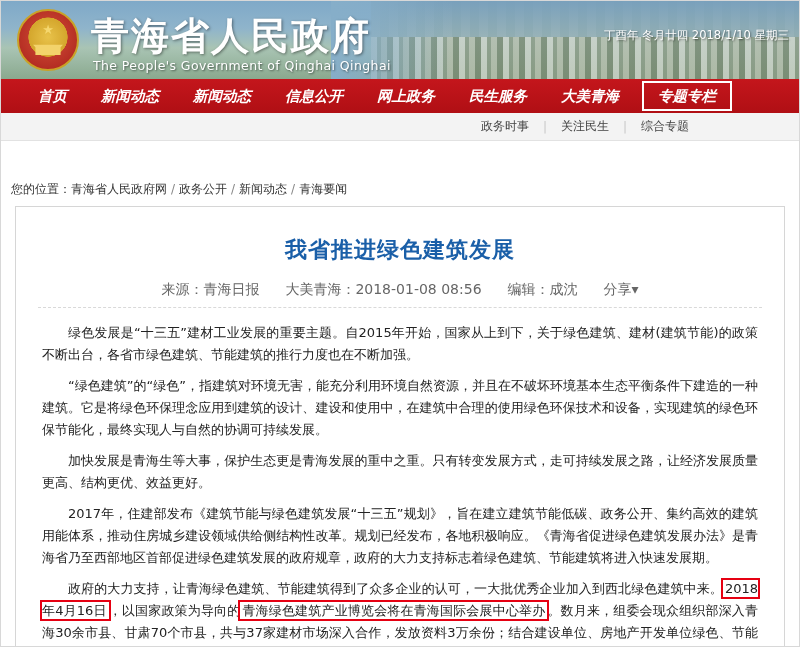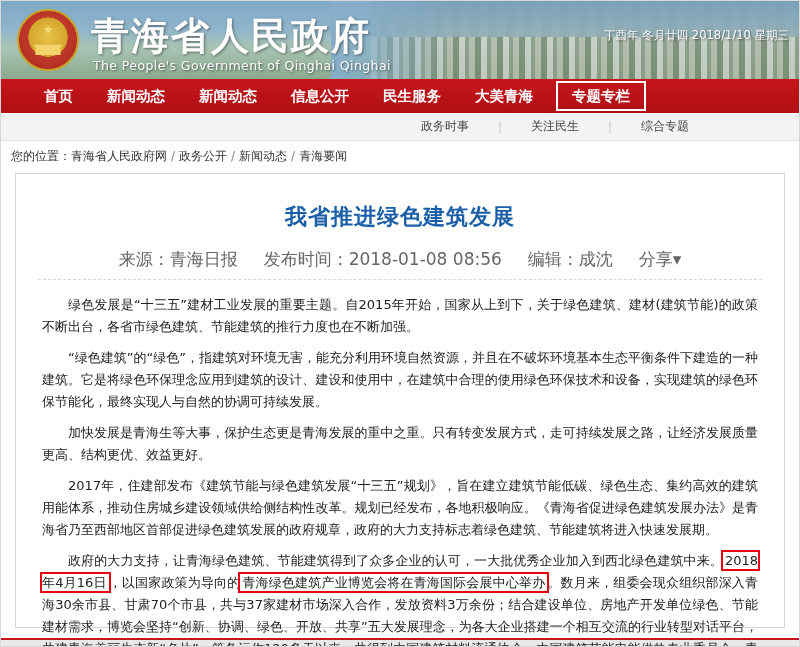--- a/index.html
+++ b/index.html
@@ -92,22 +92,23 @@
     text-shadow: 1px 1px 2px rgba(0,0,0,.5);
     margin-top: 20px;
   }
 
   
   .nav {
     height: 34px;
     background: linear-gradient(to bottom, #c4161c 0%, #b00f14 100%);
     display: flex;
     align-items: stretch;
-    padding-left: 26px;
+    padding-left: 20px;
     position: relative;
+    font-style: italic;
   }
   .nav-item {
     color: #fff;
     font-size: 14.5px;
     font-weight: bold;
     padding: 0 17px;
     display: flex;
     align-items: center;
     cursor: pointer;
     white-space: nowrap;
@@ -120,21 +121,21 @@
 
   
   .subnav {
     height: 28px;
     background: #f3f3f3;
     border-bottom: 1px solid #e2e2e2;
     display: flex;
     align-items: center;
     justify-content: flex-end;
     padding-right: 96px;
-    gap: 15px;
+    gap: 0;
   }
   .subnav a {
     color: #444;
     font-size: 12px;
     text-decoration: none;
     padding: 0 14px;
     cursor: pointer;
   }
   .subnav .sep {
     color: #c8c8c8;
@@ -143,20 +144,21 @@
 
   
   .crumb {
     height: 30px;
     display: flex;
     align-items: center;
     padding-left: 10px;
     font-size: 12px;
     color: #333;
     background: #ffffff;
+    margin-top: 33px;
   }
   .crumb .sep { color: #888; padding: 0 4px; }
   .crumb a { color: #333; text-decoration: none; cursor: pointer; }
 
   
   .card {
     margin: 2px 14px 0 14px;
     border: 1px solid #d6d6d6;
     background: #fff;
     height: 455px;
@@ -170,21 +172,21 @@
     font-size: 22px;
     font-weight: bold;
     letter-spacing: 1px;
     margin: 6px 0 16px 0;
   }
   .meta {
     display: flex;
     justify-content: center;
     align-items: center;
     gap: 26px;
-    font-size: 17px;
+    font-size: 14px;
     color: #666;
     padding-bottom: 8px;
   }
   .meta .share { cursor: pointer; font-family: Liberation Serif, serif; }
   .meta-rule {
     border-bottom: 1px dashed #d9d9d9;
     margin: 0 -4px 14px -4px;
   }
   .body p {
     font-size: 13px;
@@ -227,20 +229,21 @@
     <div class="title-cn">青海省人民政府</div>
     <div class="title-en">The People's Government of Qinghai Qinghai</div>
     <div class="date-line">丁酉年 冬月廿四 2018/1/10 星期三</div>
   </div>
 
   <div class="nav">
     <div class="nav-item">首页</div>
     <div class="nav-item">新闻动态</div>
     <div class="nav-item">新闻动态</div>
     <div class="nav-item">信息公开</div>
+    <div class="nav-item">网上政务</div>
     <div class="nav-item">民生服务</div>
     <div class="nav-item">大美青海</div>
     <div class="nav-item active">专题专栏</div>
   </div>
 
   <div class="subnav">
     <a>政务时事</a>
     <span class="sep">|</span>
     <a>关注民生</a>
     <span class="sep">|</span>
@@ -260,36 +263,36 @@
 
   <div class="card">
 
     <div class="art-title">我省推进绿色建筑发展</div>
 
     <div class="meta">
       <span>
         <span>来源：</span><span>青海日报</span>
       </span>
       <span>
-        <span>发布时间：</span><span>2018-01-08 08:56</span>
+        <span>大美青海：</span><span>2018-01-08 08:56</span>
       </span>
       <span>
         <span>编辑：</span><span>成沈</span>
       </span>
       <span class="share">
         <span>分享</span><span>▾</span>
       </span>
     </div>
     <div class="meta-rule"></div>
 
     <div class="body">
       <p>绿色发展是“十三五”建材工业发展的重要主题。自2015年开始，国家从上到下，关于绿色建筑、建材(建筑节能)的政策不断出台，各省市绿色建筑、节能建筑的推行力度也在不断加强。</p>
       <p>“绿色建筑”的“绿色”，指建筑对环境无害，能充分利用环境自然资源，并且在不破坏环境基本生态平衡条件下建造的一种建筑。它是将绿色环保理念应用到建筑的设计、建设和使用中，在建筑中合理的使用绿色环保技术和设备，实现建筑的绿色环保节能化，最终实现人与自然的协调可持续发展。</p>
       <p>加快发展是青海生等大事，保护生态更是青海发展的重中之重。只有转变发展方式，走可持续发展之路，让经济发展质量更高、结构更优、效益更好。</p>
-      <p>2017年，住建部发布《建筑节能与绿色建筑发展“十三五”规划》，旨在建立建筑节能低碳、绿色生态、集约高效的建筑用能体系，推动住房城乡建设领域供给侧结构性改革。规划已经发布，各地积极响应。《青海省促进绿色建筑发展办法》是青海省乃至西部地区首部促进绿色建筑发展的政府规章，政府的大力支持标志着绿色建筑、节能建筑将进入快速发展期。</p>
+      <p>2017年，住建部发布《建筑节能与绿色建筑发展“十三五”规划》，旨在建立建筑节能低碳、政务公开、集约高效的建筑用能体系，推动住房城乡建设领域供给侧结构性改革。规划已经发布，各地积极响应。《青海省促进绿色建筑发展办法》是青海省乃至西部地区首部促进绿色建筑发展的政府规章，政府的大力支持标志着绿色建筑、节能建筑将进入快速发展期。</p>
       <p><span>政府的大力支持，让青海绿色建筑、节能建筑得到了众多企业的认可，一大批优秀企业加入到西北绿色建筑中来。</span><span class="hl-inline">2018年4月16日</span><span>，以国家政策为导向的</span><span class="hl-inline">青海绿色建筑产业博览会将在青海国际会展中心举办</span><span>。数月来，组委会现众组织部深入青海30余市县、甘肃70个市县，共与37家建材市场深入合作，发放资料3万余份；结合建设单位、房地产开发单位绿色、节能建材需求，博览会坚持“创新、协调、绿色、开放、共享”五大发展理念，为各大企业搭建一个相互交流的行业转型对话平台，共建青海美丽生态新“名片”。筹备运作120多天以来，共得到中国建筑材料流通协会、中国建筑节能电能供热专业委员会、青海省建筑节能协会、甘肃省建筑金属结构与门窗协会等20余家行业协会的参与和支持，推广宣传媒体达200余家。</span></p>
     </div>
   </div>
 
   <div class="footer">
     
     
     
     
     

